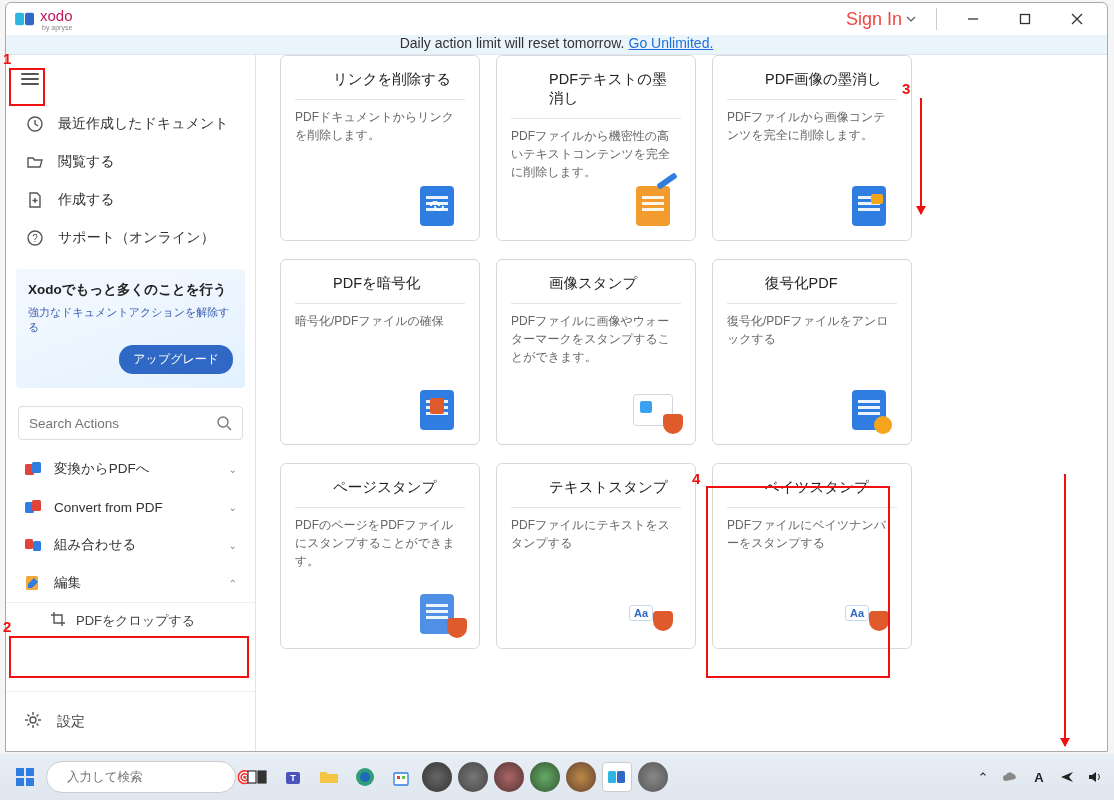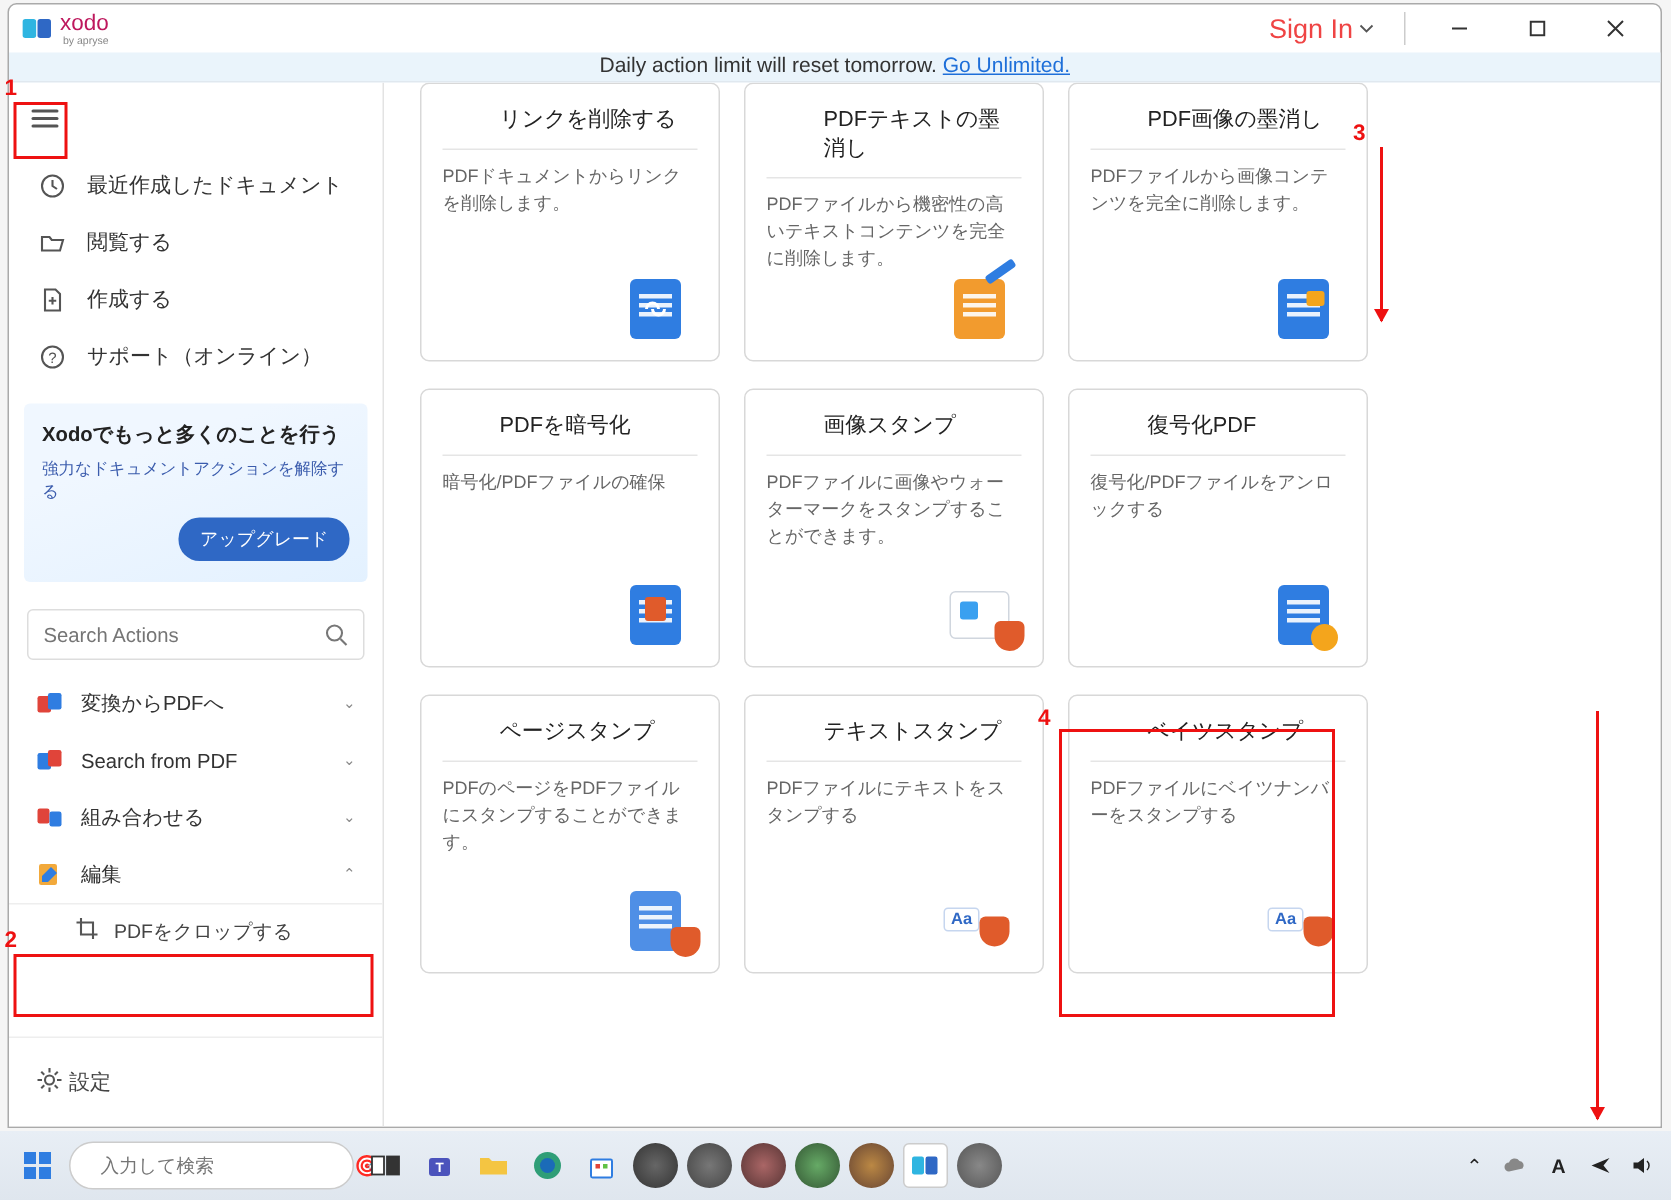--- a/index.html
+++ b/index.html
@@ -39,21 +39,21 @@
 .search-box { margin: 6px 12px; border: 1px solid #ddd; border-radius: 4px; display: flex; align-items: center; padding: 8px 10px; }
 .search-box input { border: none; outline: none; flex: 1; font-size: 13.5px; color: #555; }
 
 .cat-list { flex: 1; overflow-y: auto; padding: 4px 0; }
 .cat-item { display: flex; align-items: center; padding: 10px 18px; font-size: 13.5px; color: #333; cursor: pointer; justify-content: space-between; }
 .cat-item-left { display: flex; align-items: center; gap: 12px; }
 .cat-chevron { color: #888; font-size: 10px; }
 .cat-icon { width: 18px; height: 18px; display: flex; align-items: center; justify-content: center; }
 .sub-item { display: flex; align-items: center; gap: 10px; padding: 8px 18px 8px 44px; font-size: 13px; color: #444; border-top: 1px solid #eee; }
 
-.settings-row { border-top: 1px solid #eee; padding: 19px 18px; display: flex; align-items: center; gap: 4px; font-size: 14px; color: #444; cursor: pointer; }
+.settings-row { border-top: 1px solid #eee; padding: 19px 18px; display: flex; align-items: center; gap: 15px; font-size: 14px; color: #444; cursor: pointer; }
 
 .main { flex: 1; overflow-y: auto; padding: 0 24px; background: #fff; }
 .card-grid { display: grid; grid-template-columns: repeat(3, 200px); gap: 18px 16px; padding: 0 0 20px 0; }
 .card { border: 1px solid #d8d8d8; border-radius: 6px; padding: 14px 14px 10px 14px; height: 186px; cursor: pointer; position: relative; background:#fff; }
 .card-title { font-size: 14.5px; color: #222; font-weight: 500; margin-bottom: 10px; margin-left: 38px; }
 .card-hr { border: none; border-top: 1px solid #e5e5e5; margin-bottom: 8px; }
 .card-desc { font-size: 12px; color: #666; line-height: 1.5; }
 .card-icon { position: absolute; right: 12px; bottom: 10px; width: 60px; height: 48px; display:flex; align-items:center; justify-content:center; }
 
 .annotation { position: absolute; color: #e11; font-weight: 700; font-size: 15px; }
@@ -203,21 +203,21 @@
           <span class="cat-chevron">⌄</span>
         </div>
         <div class="cat-item">
           <div class="cat-item-left">
               <span class="cat-icon">
                 <svg width="18" height="18">
                   <rect x="1" y="4" width="9" height="11" rx="1.5" fill="#2f7de1"></rect>
                   <rect x="8" y="2" width="9" height="11" rx="1.5" fill="#e0443a"></rect>
                 </svg>
               </span>
-              <span>Search from PDF</span>
+              <span>Convert from PDF</span>
             </div>
           <span class="cat-chevron">⌄</span>
         </div>
         <div class="cat-item">
           <div class="cat-item-left">
               <span class="cat-icon">
                 <svg width="18" height="18">
                   <rect x="1" y="3" width="8" height="10" rx="1.5" fill="#e0443a"></rect>
                   <rect x="9" y="5" width="8" height="10" rx="1.5" fill="#2f7de1"></rect>
                 </svg>

